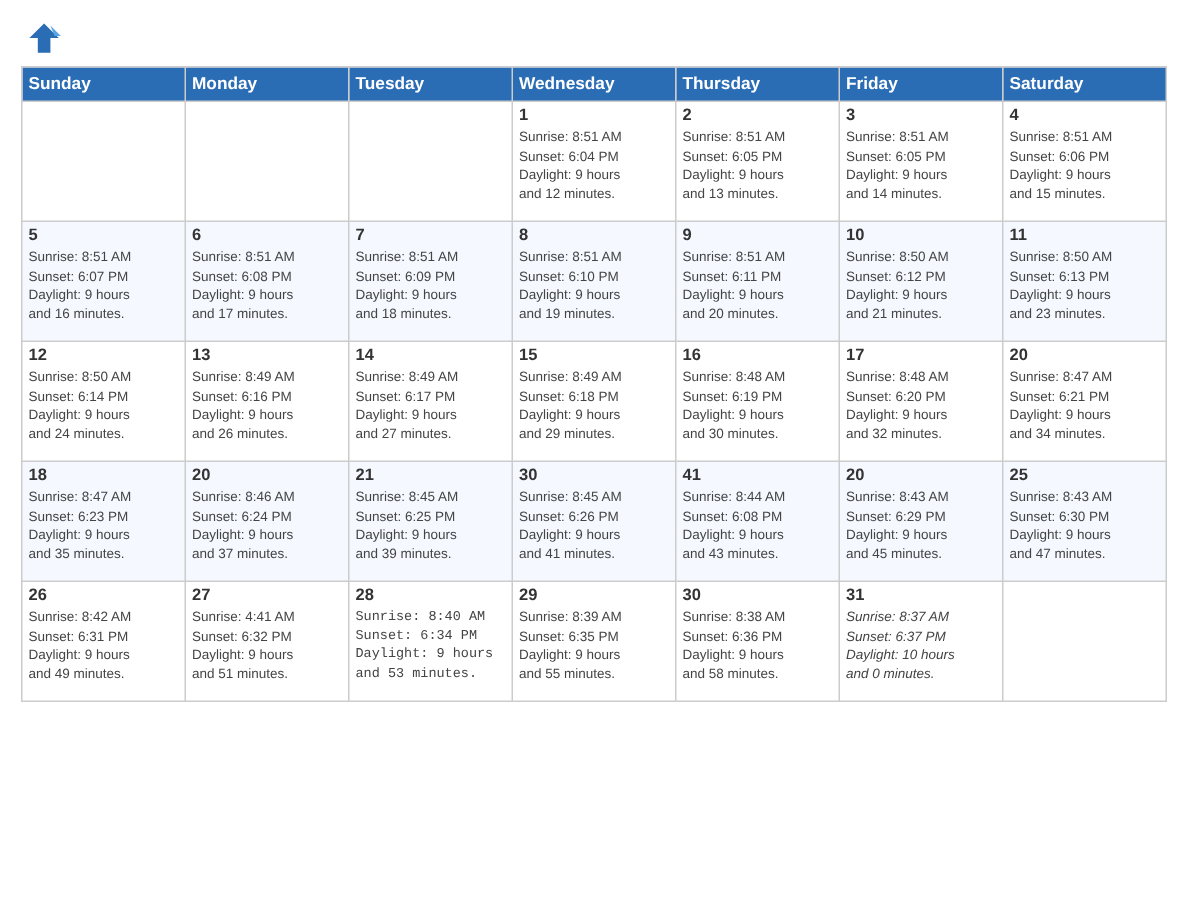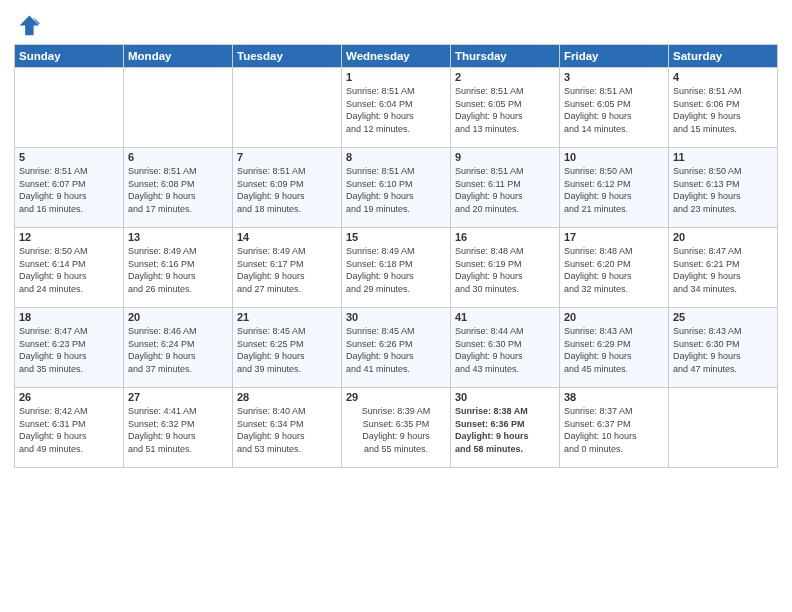--- a/index.html
+++ b/index.html
@@ -294,21 +294,21 @@
           <td>
             <span class="day-number">30</span>
             <div class="day-info" style="white-space: pre-line;">Sunrise: 8:45 AM
 Sunset: 6:26 PM
 Daylight: 9 hours
 and 41 minutes.</div>
           </td>
           <td>
             <span class="day-number">41</span>
             <div class="day-info" style="white-space: pre-line;">Sunrise: 8:44 AM
-Sunset: 6:30 PM
+Sunset: 6:08 PM
 Daylight: 9 hours
 and 43 minutes.</div>
           </td>
           <td>
             <span class="day-number">20</span>
             <div class="day-info" style="white-space: pre-line;">Sunrise: 8:43 AM
 Sunset: 6:29 PM
 Daylight: 9 hours
 and 45 minutes.</div>
           </td>
@@ -330,42 +330,42 @@
           </td>
           <td>
             <span class="day-number">27</span>
             <div class="day-info" style="white-space: pre-line;">Sunrise: 4:41 AM
 Sunset: 6:32 PM
 Daylight: 9 hours
 and 51 minutes.</div>
           </td>
           <td>
             <span class="day-number">28</span>
-            <div class="day-info" style="white-space: pre-line;">Sunrise: 8:40 AM
+            <div class="day-info" style="white-space: pre-line; font-family: Liberation Mono, monospace;">Sunrise: 8:40 AM
 Sunset: 6:34 PM
 Daylight: 9 hours
 and 53 minutes.</div>
           </td>
           <td>
             <span class="day-number">29</span>
-            <div class="day-info" style="white-space: pre-line; text-align: center;">Sunrise: 8:39 AM
+            <div class="day-info" style="white-space: pre-line;">Sunrise: 8:39 AM
 Sunset: 6:35 PM
 Daylight: 9 hours
 and 55 minutes.</div>
           </td>
           <td>
             <span class="day-number">30</span>
-            <div class="day-info" style="white-space: pre-line; font-weight: bold;">Sunrise: 8:38 AM
+            <div class="day-info" style="white-space: pre-line;">Sunrise: 8:38 AM
 Sunset: 6:36 PM
 Daylight: 9 hours
 and 58 minutes.</div>
           </td>
           <td>
-            <span class="day-number">38</span>
-            <div class="day-info" style="white-space: pre-line;">Sunrise: 8:37 AM
+            <span class="day-number">31</span>
+            <div class="day-info" style="white-space: pre-line; font-style: italic;">Sunrise: 8:37 AM
 Sunset: 6:37 PM
 Daylight: 10 hours
 and 0 minutes.</div>
           </td>
           <td class="empty-cell"></td>
         </tr>
       </tbody>
   </table>
 </div>
 

